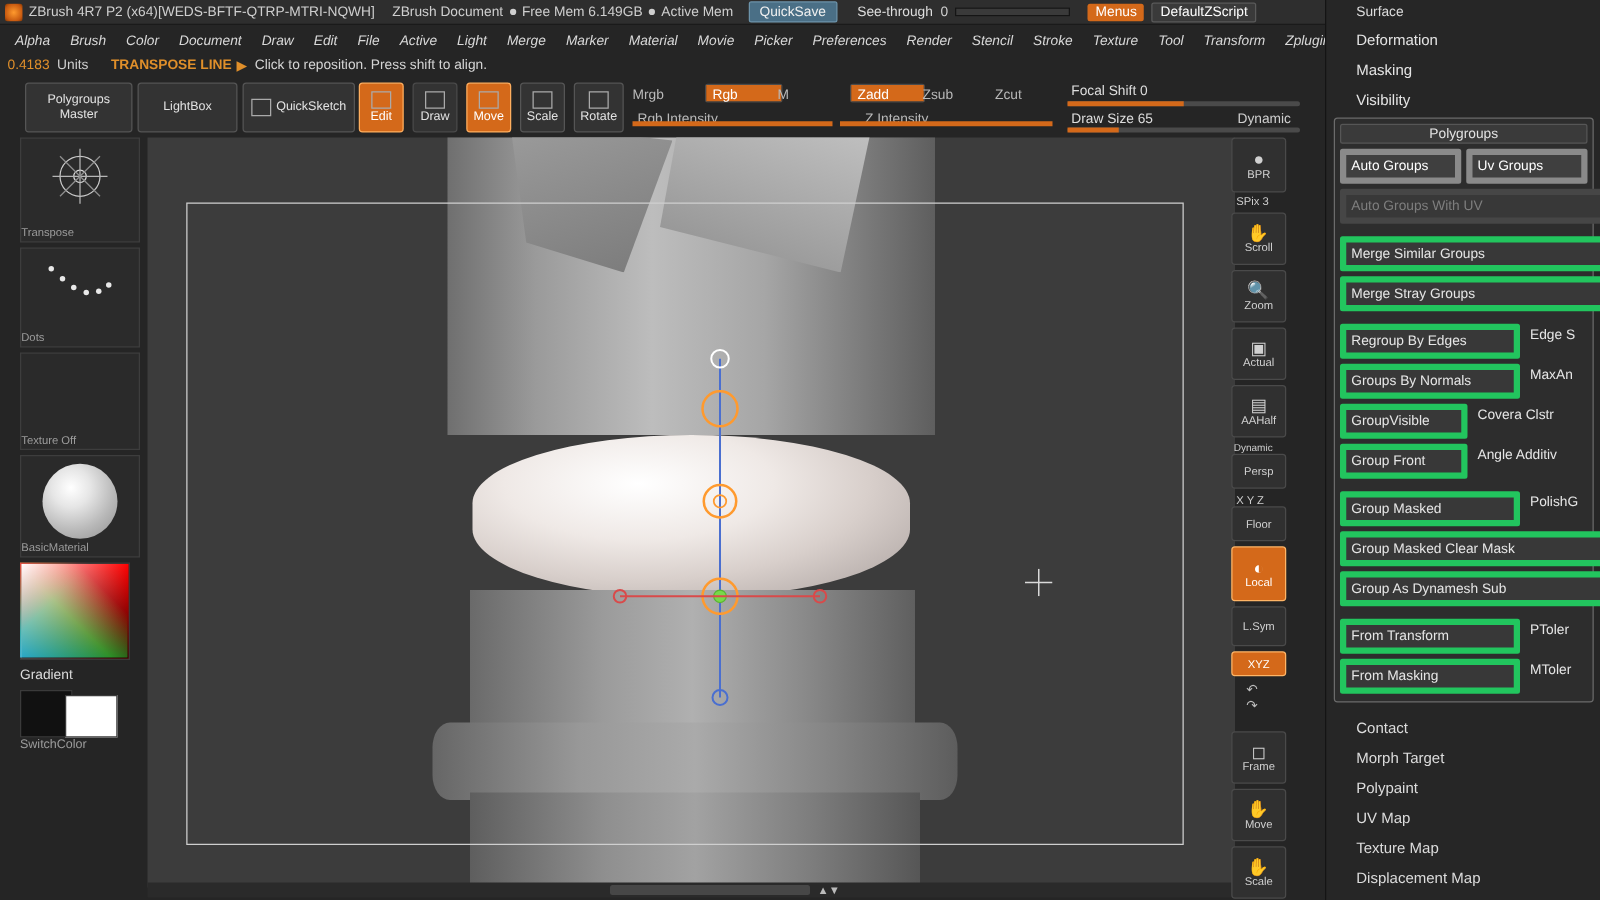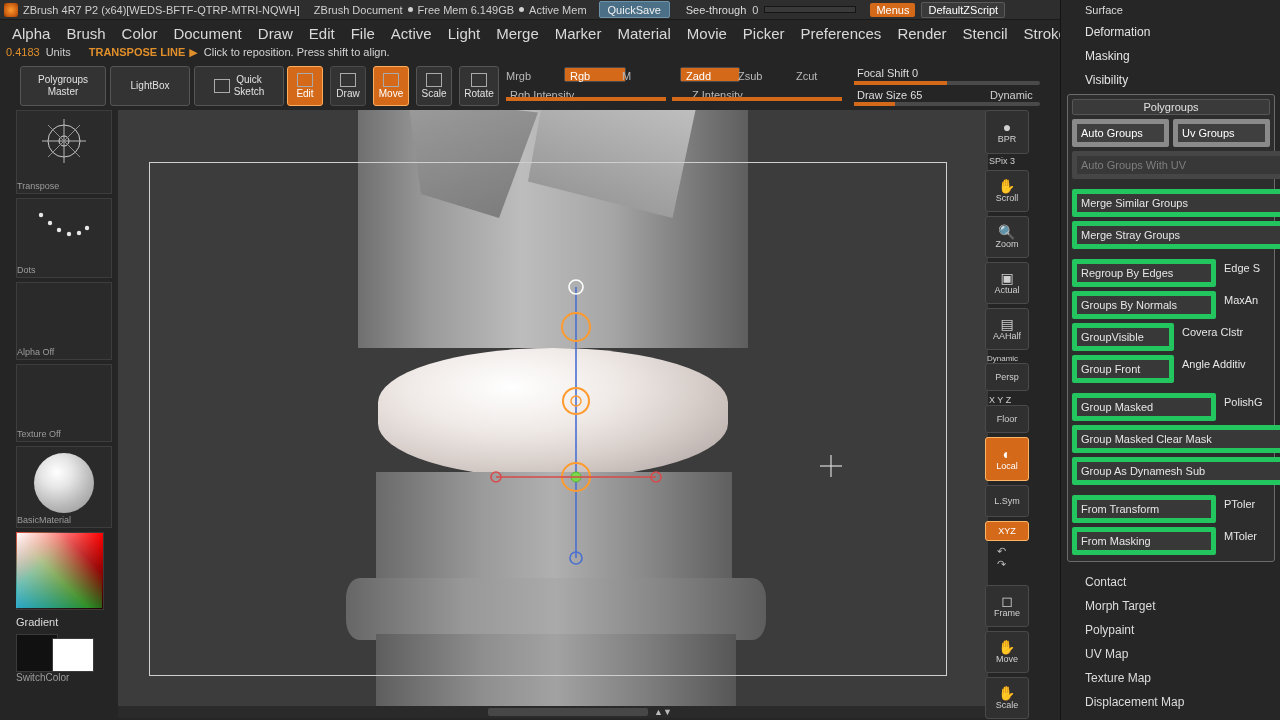--- a/index.html
+++ b/index.html
@@ -18,21 +18,21 @@
   .tb-slider{display:inline-block;width:90px;height:5px;background:#3a3a3a;border:1px solid #151515;margin-left:6px;vertical-align:middle;}
   .tb-menus{background:#d4691a;color:#fff;padding:1px 6px;border-radius:2px;margin-left:14px;font-size:11px;}
   .tb-script{background:#3a3a3a;border:1px solid #5a5a5a;padding:1px 6px;border-radius:2px;margin-left:6px;color:#fff;}
   .tb-right{position:absolute;right:0;top:0;height:19px;display:flex;align-items:center;gap:3px;padding-right:3px;}
   .winbtn{width:20px;height:15px;background:#3c3c3c;border:1px solid #555;display:flex;align-items:center;justify-content:center;color:#ddd;font-size:9px;}
   .winbtn.close{background:#3c3c3c;}
   .icon-sq{width:18px;height:15px;background:#343434;border:1px solid #4d4d4d;display:inline-block;}
 
   
   .menubar{position:absolute;left:0;top:24px;width:1060px;height:18px;display:flex;align-items:center;gap:0;padding-left:4px;}
-  .menubar .mi{padding:1px 8px;color:#d9d9d9;font-size:15px;}
+  .menubar .mi{padding:1px 8px;color:#d9d9d9;font-size:11px;font-style:italic;}
 
   
   .statusline{position:absolute;left:0;top:45px;width:1060px;height:14px;font-size:11px;display:flex;align-items:center;}
   .st-val{color:#e08f2a;margin-left:6px;}
   .st-units{color:#cfcfcf;margin-left:6px;}
   .st-trans{color:#e08f2a;margin-left:18px;font-weight:bold;}
   .st-arrow{color:#e08f2a;margin-left:4px;}
   .st-msg{color:#d5d5d5;margin-left:6px;}
 
   
@@ -142,21 +142,21 @@
   </div>
 
   <div class="toolbar">
     <div class="tbtn" style="left:20px;top:4px;width:84px;height:38px;">
       <span>Polygroups</span>
       <span>Master</span>
     </div>
     <div class="tbtn" style="left:110px;top:4px;width:78px;height:38px;">LightBox</div>
     <div class="tbtn" style="left:194px;top:4px;width:88px;height:38px;flex-direction:row;gap:4px;">
       <span class="mini-ico"></span>
-      <span style="display:flex;flex-direction:column;">
+      <span style="display:flex;flex-direction:row;">
         <span>Quick</span>
         <span>Sketch</span>
       </span>
     </div>
 
     <div class="tbtn sel" style="left:287px;top:4px;width:34px;height:38px;">
       <span class="mini-ico"></span>
       <span>Edit</span>
     </div>
     <div class="tbtn" style="left:330px;top:4px;width:34px;height:38px;border-color:#4a4a4a;">
@@ -228,23 +228,20 @@
         <circle cx="24" cy="16" r="2.2" fill="#e8e8e8"></circle>
         <circle cx="33" cy="24" r="2.2" fill="#e8e8e8"></circle>
         <circle cx="42" cy="31" r="2.2" fill="#e8e8e8"></circle>
         <circle cx="52" cy="35" r="2.2" fill="#e8e8e8"></circle>
         <circle cx="62" cy="34" r="2.2" fill="#e8e8e8"></circle>
         <circle cx="70" cy="29" r="2.2" fill="#e8e8e8"></circle>
       </svg>
       <span class="palcap">Dots</span>
     </div>
 
-    <div class="palbox" style="height:76px;background:#2a2a2a;">
-      <span class="palcap">Alpha Off</span>
-    </div>
 
     <div class="palbox" style="height:76px;background:#2a2a2a;">
       <span class="palcap">Texture Off</span>
     </div>
 
     <div class="palbox" style="height:80px;background:#2a2a2a;">
       <div style="position:absolute;left:17px;top:6px;width:60px;height:60px;border-radius:50%;background:radial-gradient(circle at 38% 32%, #ffffff 0%, #e6e6e6 28%, #b9b9b9 62%, #8e8e8e 100%);"></div>
       <span class="palcap">BasicMaterial</span>
     </div>
 

